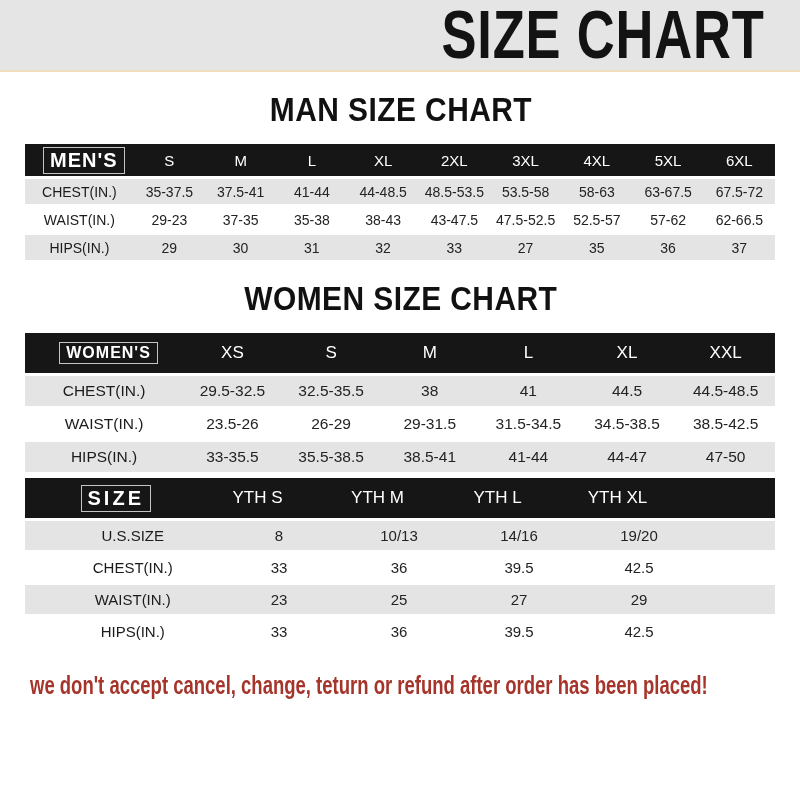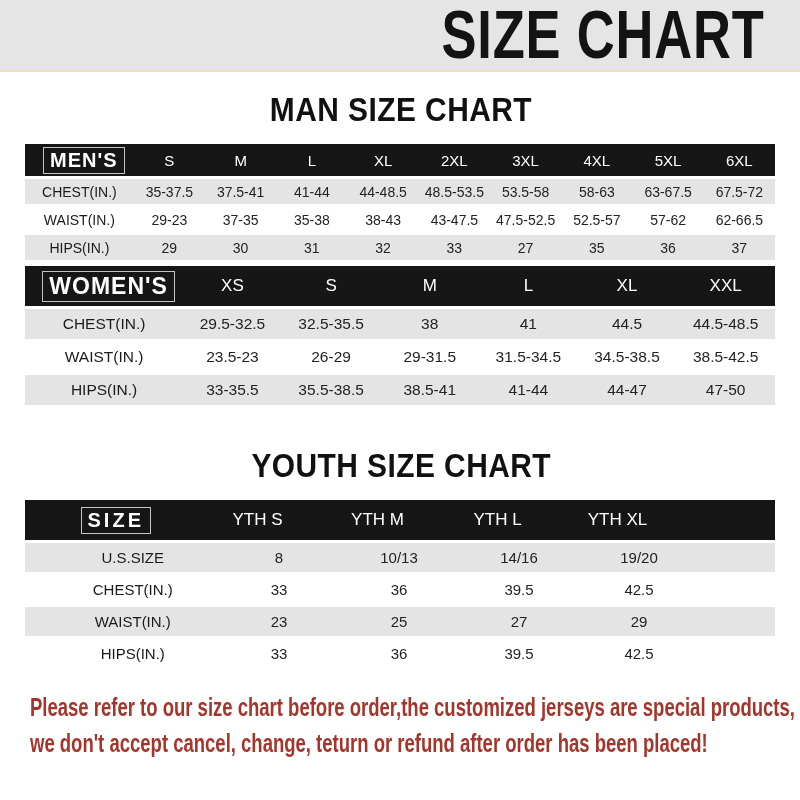--- a/index.html
+++ b/index.html
@@ -42,21 +42,21 @@
     background: #161616; color: #ffffff; font-weight: 400;
     text-align: center; vertical-align: middle; overflow: hidden;
   }
   .sec-0 .head-row th { height: 30px; font-size: 15px; }
   .sec-1 .head-row th, .sec-2 .head-row th { height: 38px; font-size: 17px; }
   th.corner { text-align: center; padding-left: 10px; }
   th.corner span {
     display: inline-block; font-weight: 700; font-size: 20px; letter-spacing: 1px;
     padding: 1px 6px; box-shadow: 0 0 0 1px rgba(255,255,255,0.75);
   }
-  .sec-1 th.corner span { font-size: 23px; }
+  .sec-1 th.corner span { font-size: 16px; }
   .sec-2 th.corner span { letter-spacing: 3px; }
 
   tbody td { text-align: center; vertical-align: middle; color: #232323; overflow: hidden; }
   .sec-0 tbody td { height: 23px; font-size: 14px; }
   .sec-1 tbody td { height: 28px; font-size: 15.5px; }
   .sec-2 tbody td { height: 27px; font-size: 15px; padding-left: 44px; }
   tbody tr:nth-child(odd) td  { background: #E4E4E4; }
   tbody tr:nth-child(even) td { background: #ffffff; }
   td.row-label { color: #1b1b1b; margin-top: 46px; }
 
@@ -142,20 +142,23 @@
             <td>27</td>
             <td>35</td>
             <td>36</td>
             <td>37</td>
           </tr>
         </tbody>
     </table>
   </section>
 
   <section class="sec-1">
+    <h2 class="section-heading">
+      <span>WOMEN SIZE CHART</span>
+    </h2>
     <table class="size-table">
       <colgroup>
           <col style="width: 21%;">
           <col style="width: 13.1%;">
           <col style="width: 13.1%;">
           <col style="width: 13.1%;">
           <col style="width: 13.1%;">
           <col style="width: 13.1%;">
           <col style="width: 13.1%;">
         </colgroup>
@@ -175,44 +178,41 @@
             <td class="row-label">CHEST(IN.)</td>
             <td>29.5-32.5</td>
             <td>32.5-35.5</td>
             <td>38</td>
             <td>41</td>
             <td>44.5</td>
             <td>44.5-48.5</td>
           </tr>
           <tr>
             <td class="row-label">WAIST(IN.)</td>
-            <td>23.5-23</td>
+            <td>23.5-26</td>
             <td>26-29</td>
             <td>29-31.5</td>
             <td>31.5-34.5</td>
             <td>34.5-38.5</td>
             <td>38.5-42.5</td>
           </tr>
           <tr>
             <td class="row-label">HIPS(IN.)</td>
             <td>33-35.5</td>
             <td>35.5-38.5</td>
             <td>38.5-41</td>
             <td>41-44</td>
             <td>44-47</td>
             <td>47-50</td>
           </tr>
         </tbody>
     </table>
   </section>
 
   <section class="sec-2">
-    <h2 class="section-heading">
-      <span>YOUTH SIZE CHART</span>
-    </h2>
     <table class="size-table">
       <colgroup>
           <col style="width: 23%;">
           <col style="width: 16%;">
           <col style="width: 16%;">
           <col style="width: 16%;">
           <col style="width: 16%;">
           <col style="width: 13%;">
         </colgroup>
       <thead>
@@ -257,15 +257,14 @@
             <td>39.5</td>
             <td>42.5</td>
             <td></td>
           </tr>
         </tbody>
     </table>
   </section>
 </div>
 
 <footer class="footer-note">
-  <p><span>Please refer to our size chart before order,the customized jerseys are special products,</span></p>
   <p><span>we don't accept cancel, change, teturn or refund after order has been placed!</span></p>
 </footer>
 
 </body></html>

